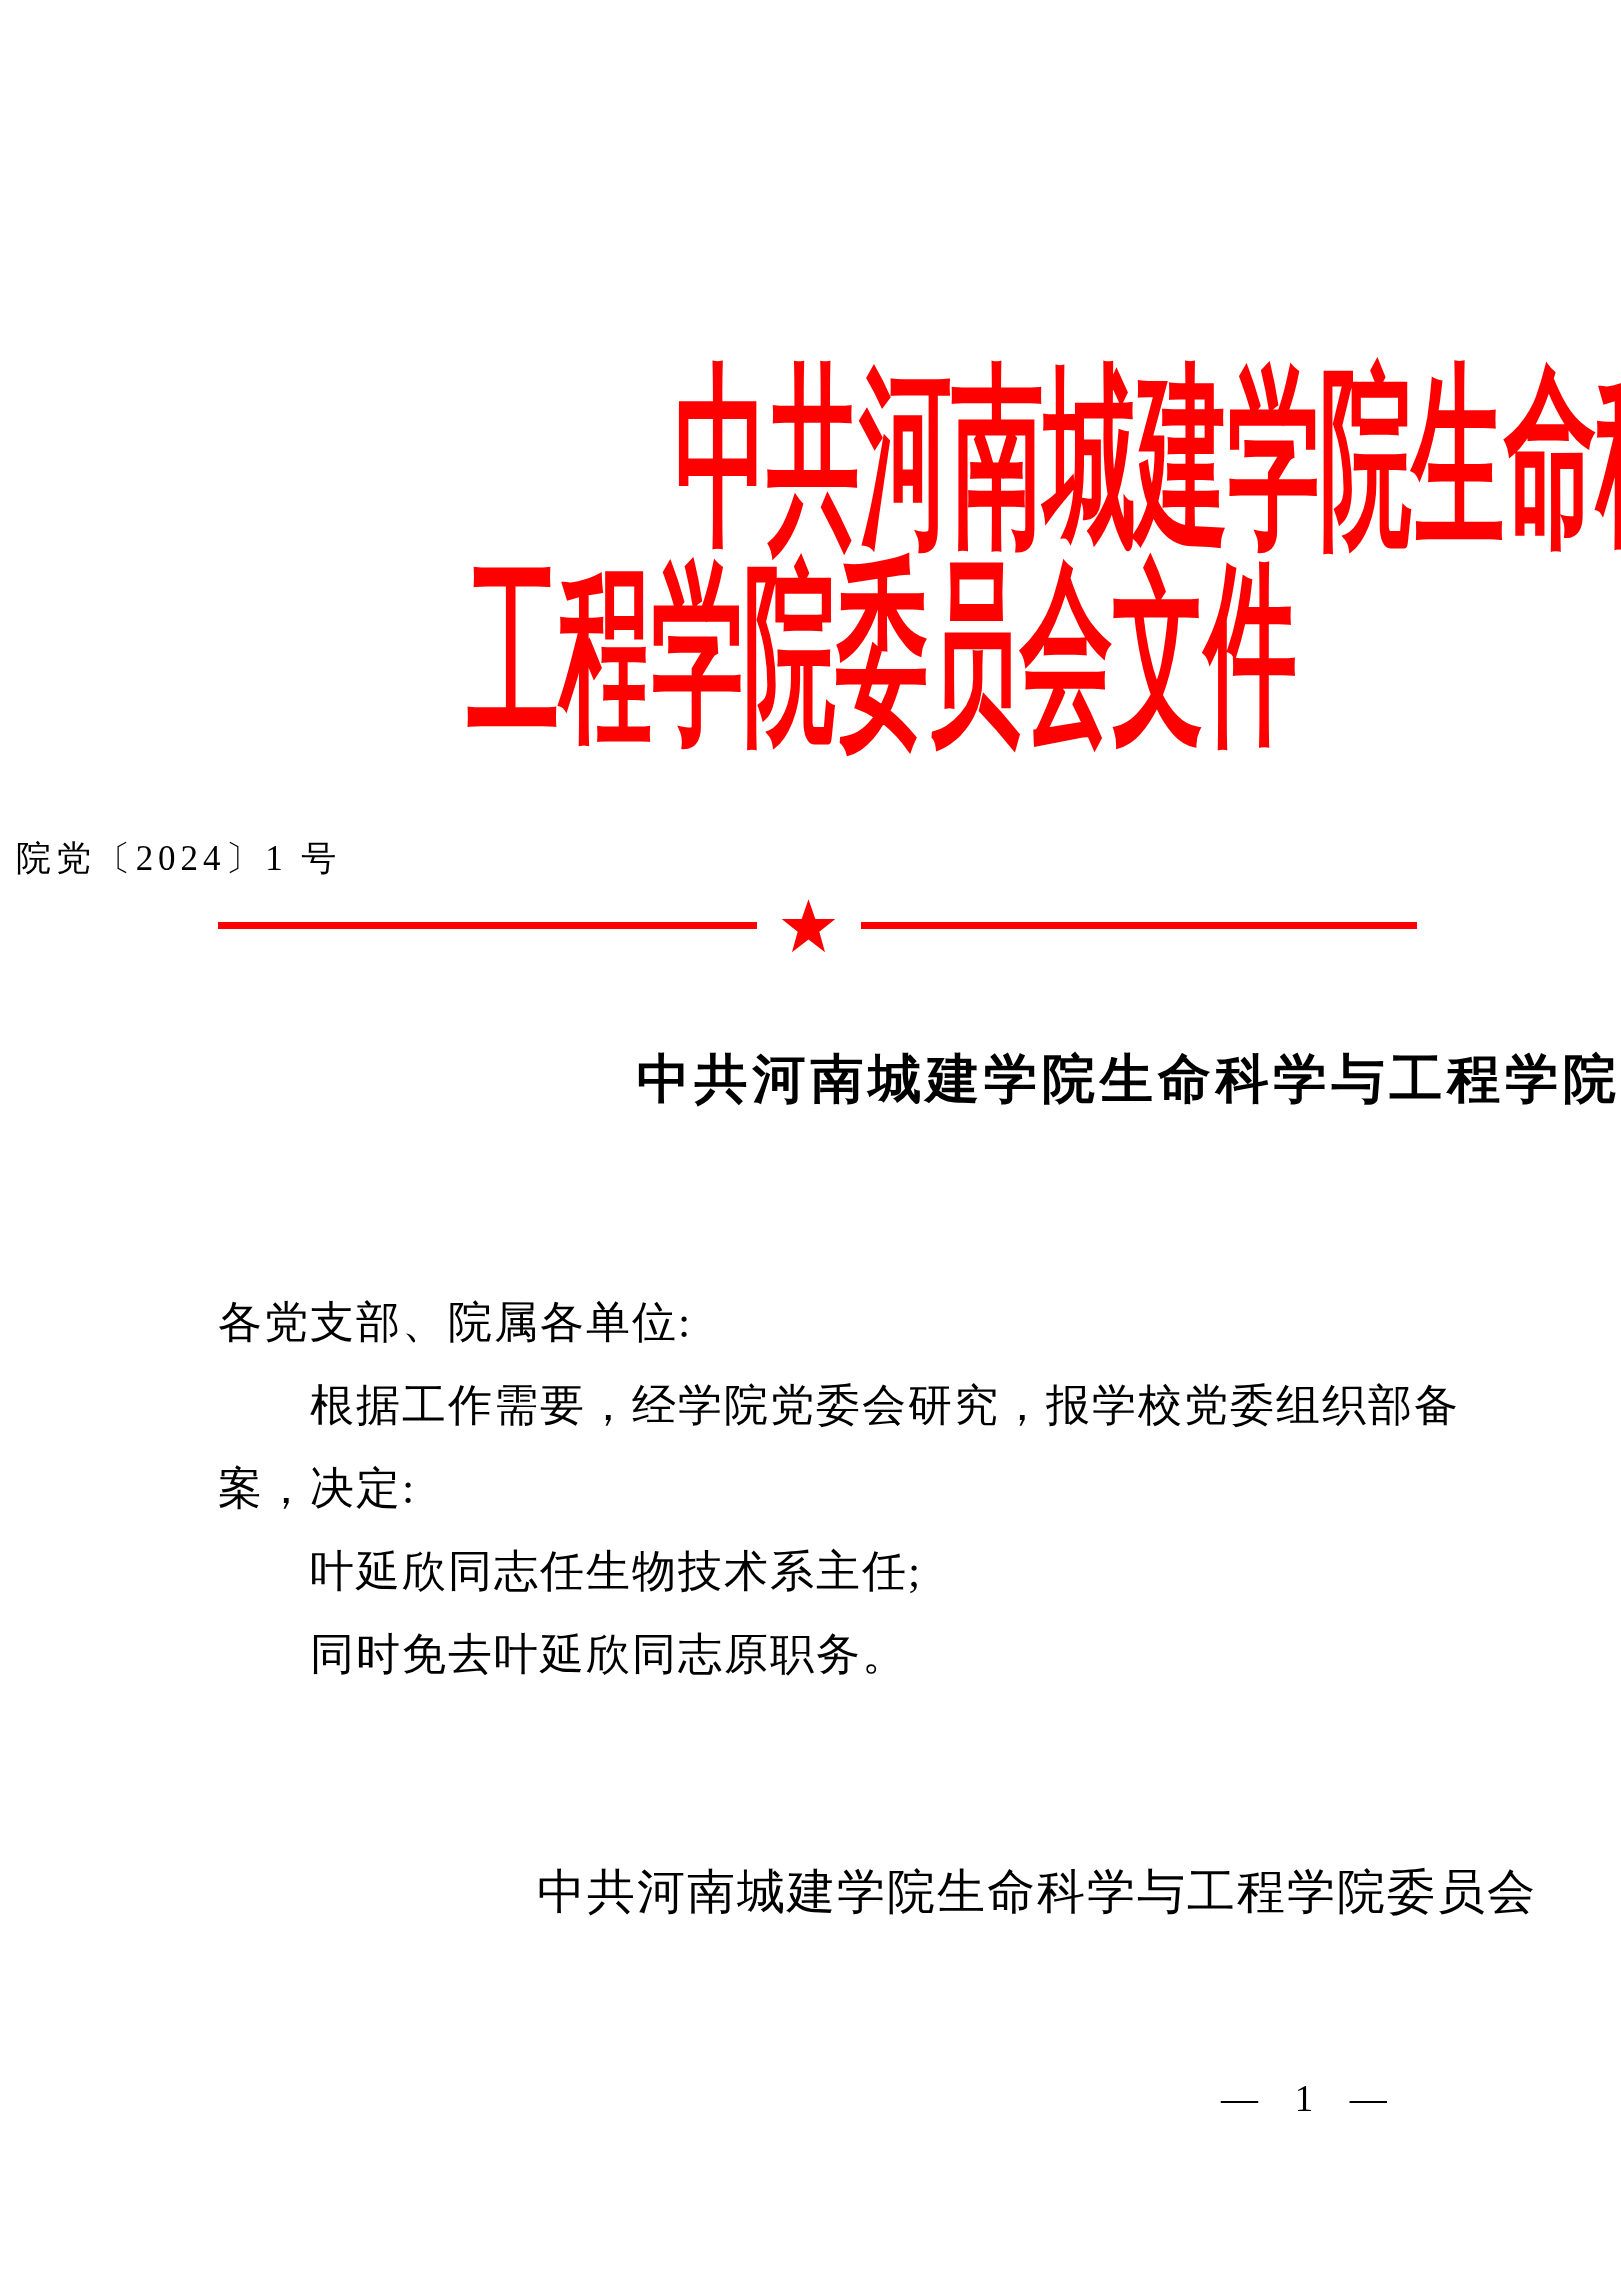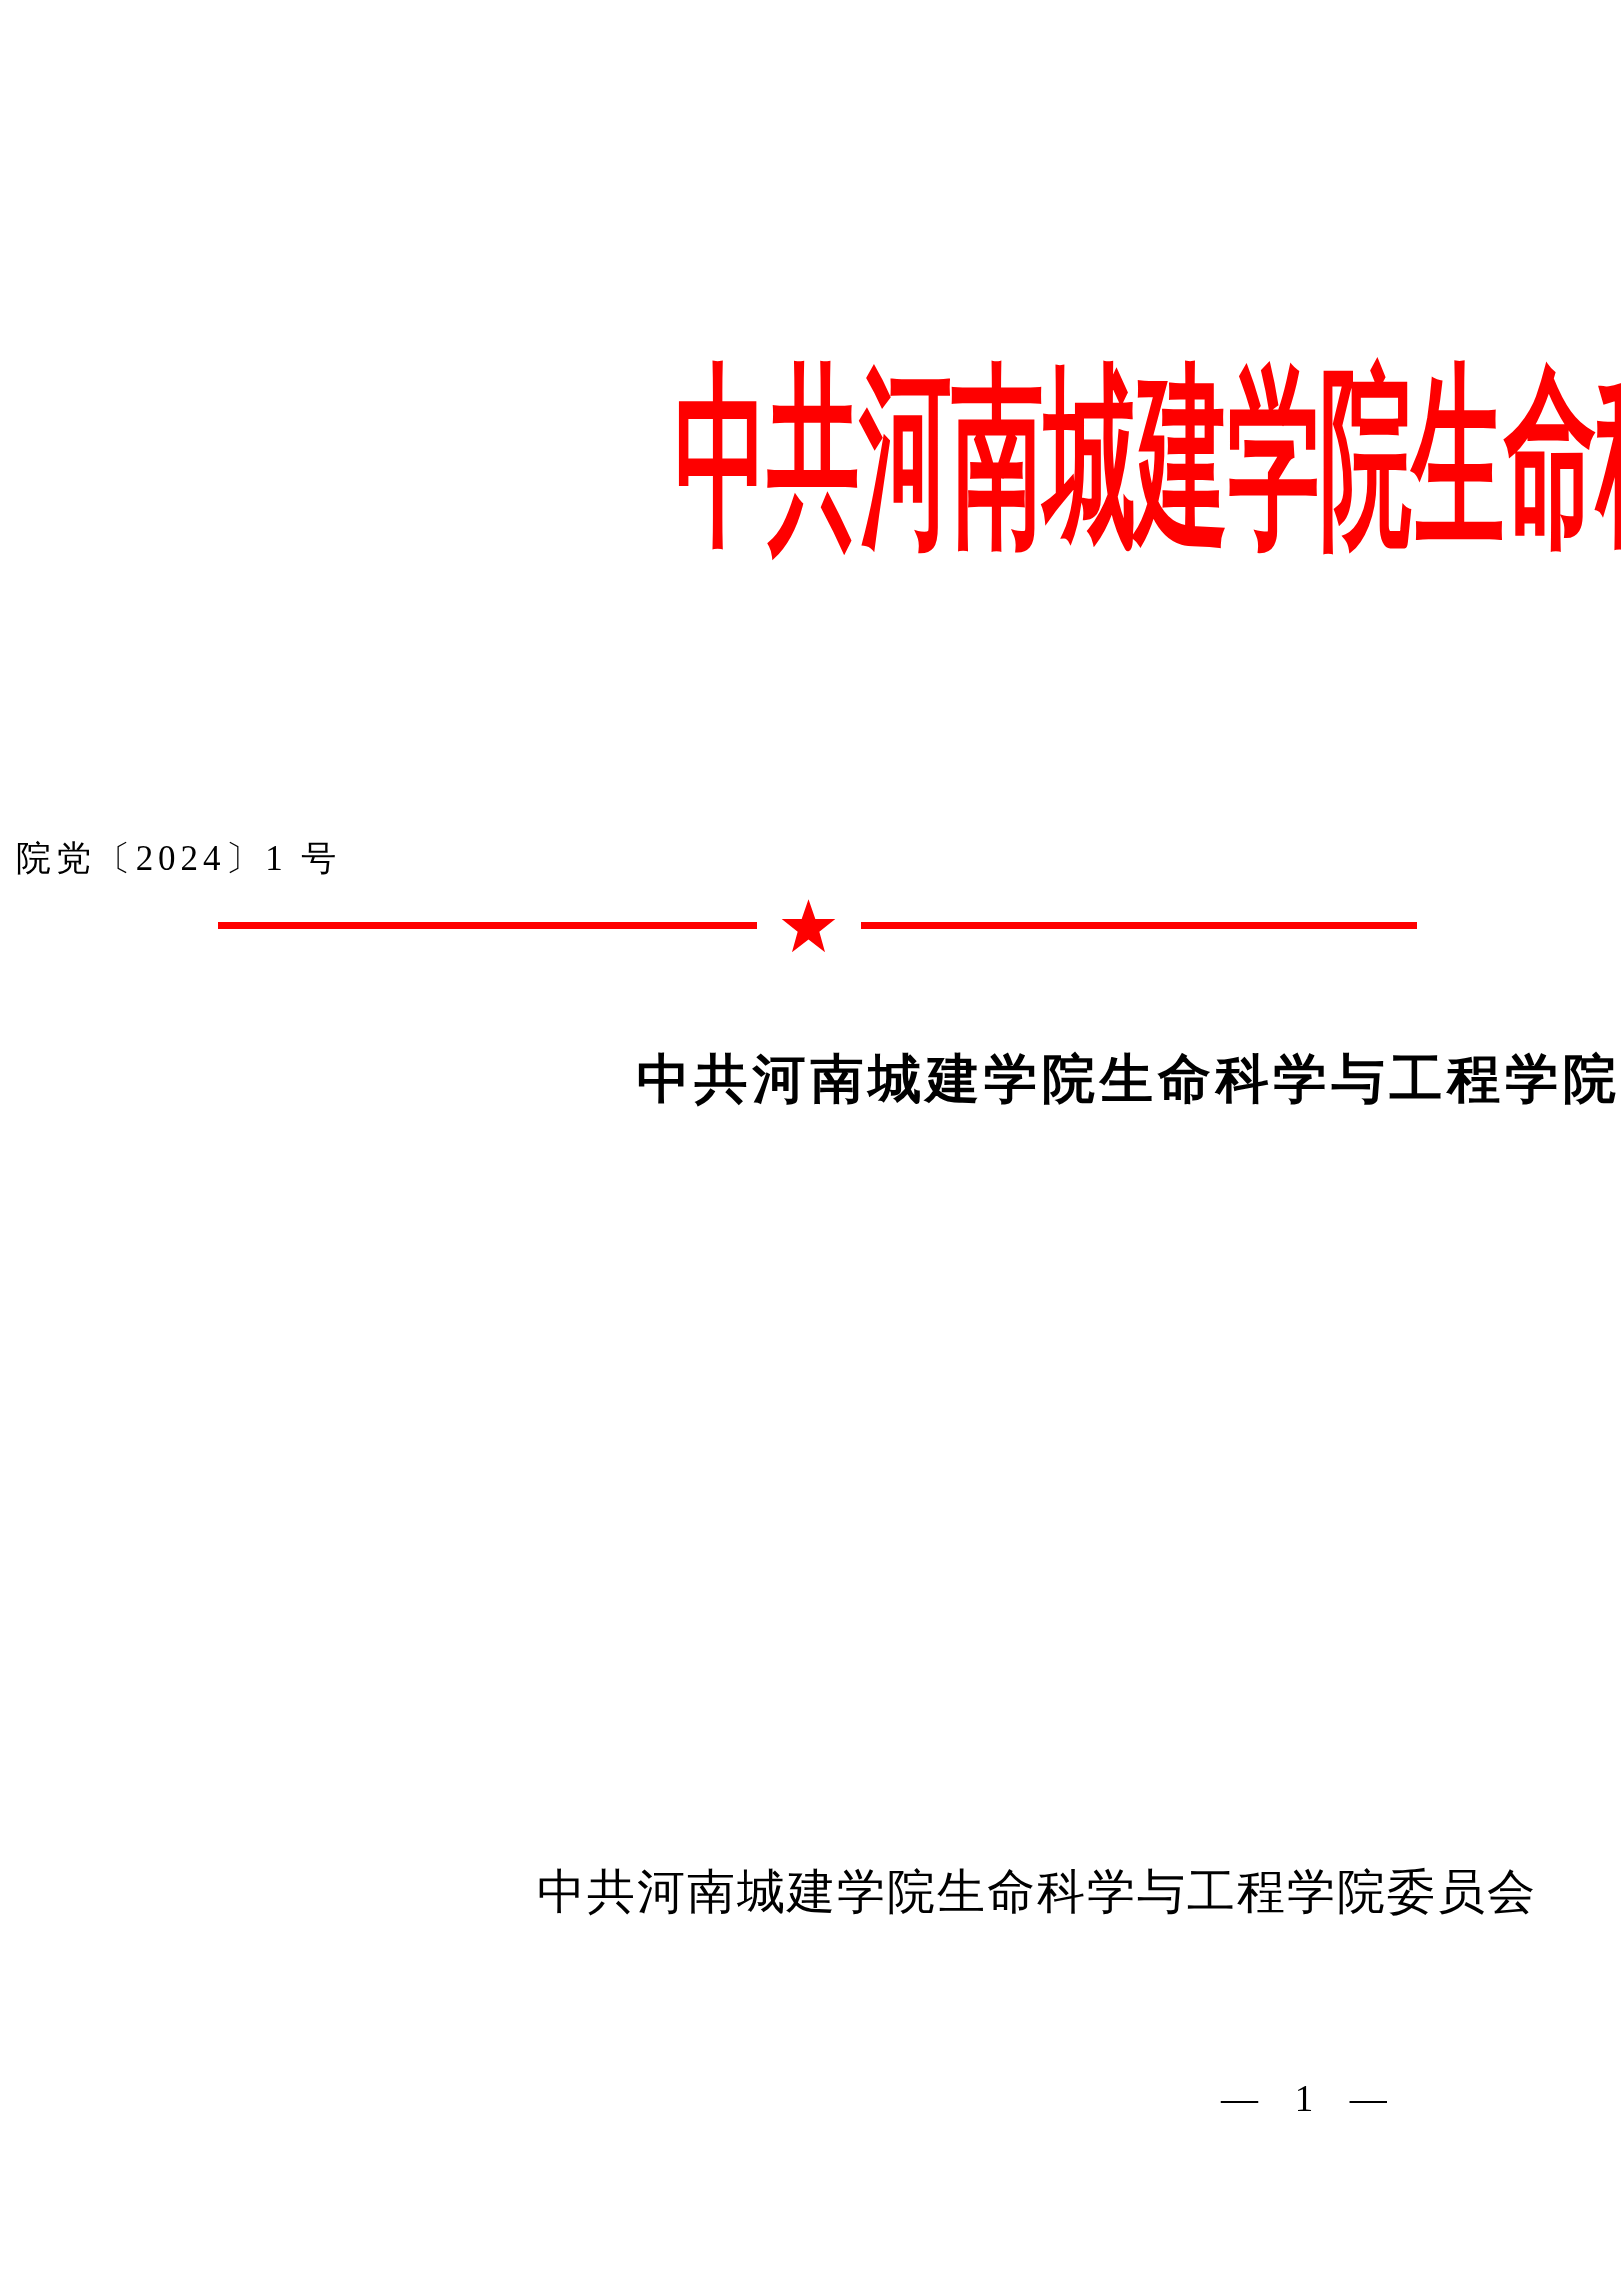--- a/index.html
+++ b/index.html
@@ -86,34 +86,44 @@
 </style>
 </head>
 <body>
 
 <div class="page">
 
   <div class="red-header">
     <div class="red-title-line">
       <span>中共河南城建学院生命科学与</span>
     </div>
+    <div class="red-title-line">
+      <span>工程学院委员会文件</span>
+    </div>
   </div>
 
   <div class="doc-number">院党〔2024〕1 号</div>
 
   <div class="rule-seg rule-left"></div>
   <svg class="star" viewBox="0 0 100 100" aria-hidden="true">
     <polygon points="50,2 62,37 97,37 69,59 79,95 50,73 21,95 31,59 3,37 38,37" fill="currentColor"></polygon>
   </svg>
   <div class="rule-seg rule-right"></div>
 
   <div class="notice-title">
     <div>中共河南城建学院生命科学与工程学院</div>
   </div>
 
+  <div class="body-text">
+    <div class="body-line">各党支部、院属各单位:</div>
+    <div class="body-line indent">根据工作需要，经学院党委会研究，报学校党委组织部备</div>
+    <div class="body-line">案，决定:</div>
+    <div class="body-line indent">叶延欣同志任生物技术系主任;</div>
+    <div class="body-line indent">同时免去叶延欣同志原职务。</div>
+  </div>
 
   <div class="signature">
     <div>中共河南城建学院生命科学与工程学院委员会</div>
   </div>
 
   <div class="page-number">— 1 —</div>
 
 </div>
 
 

